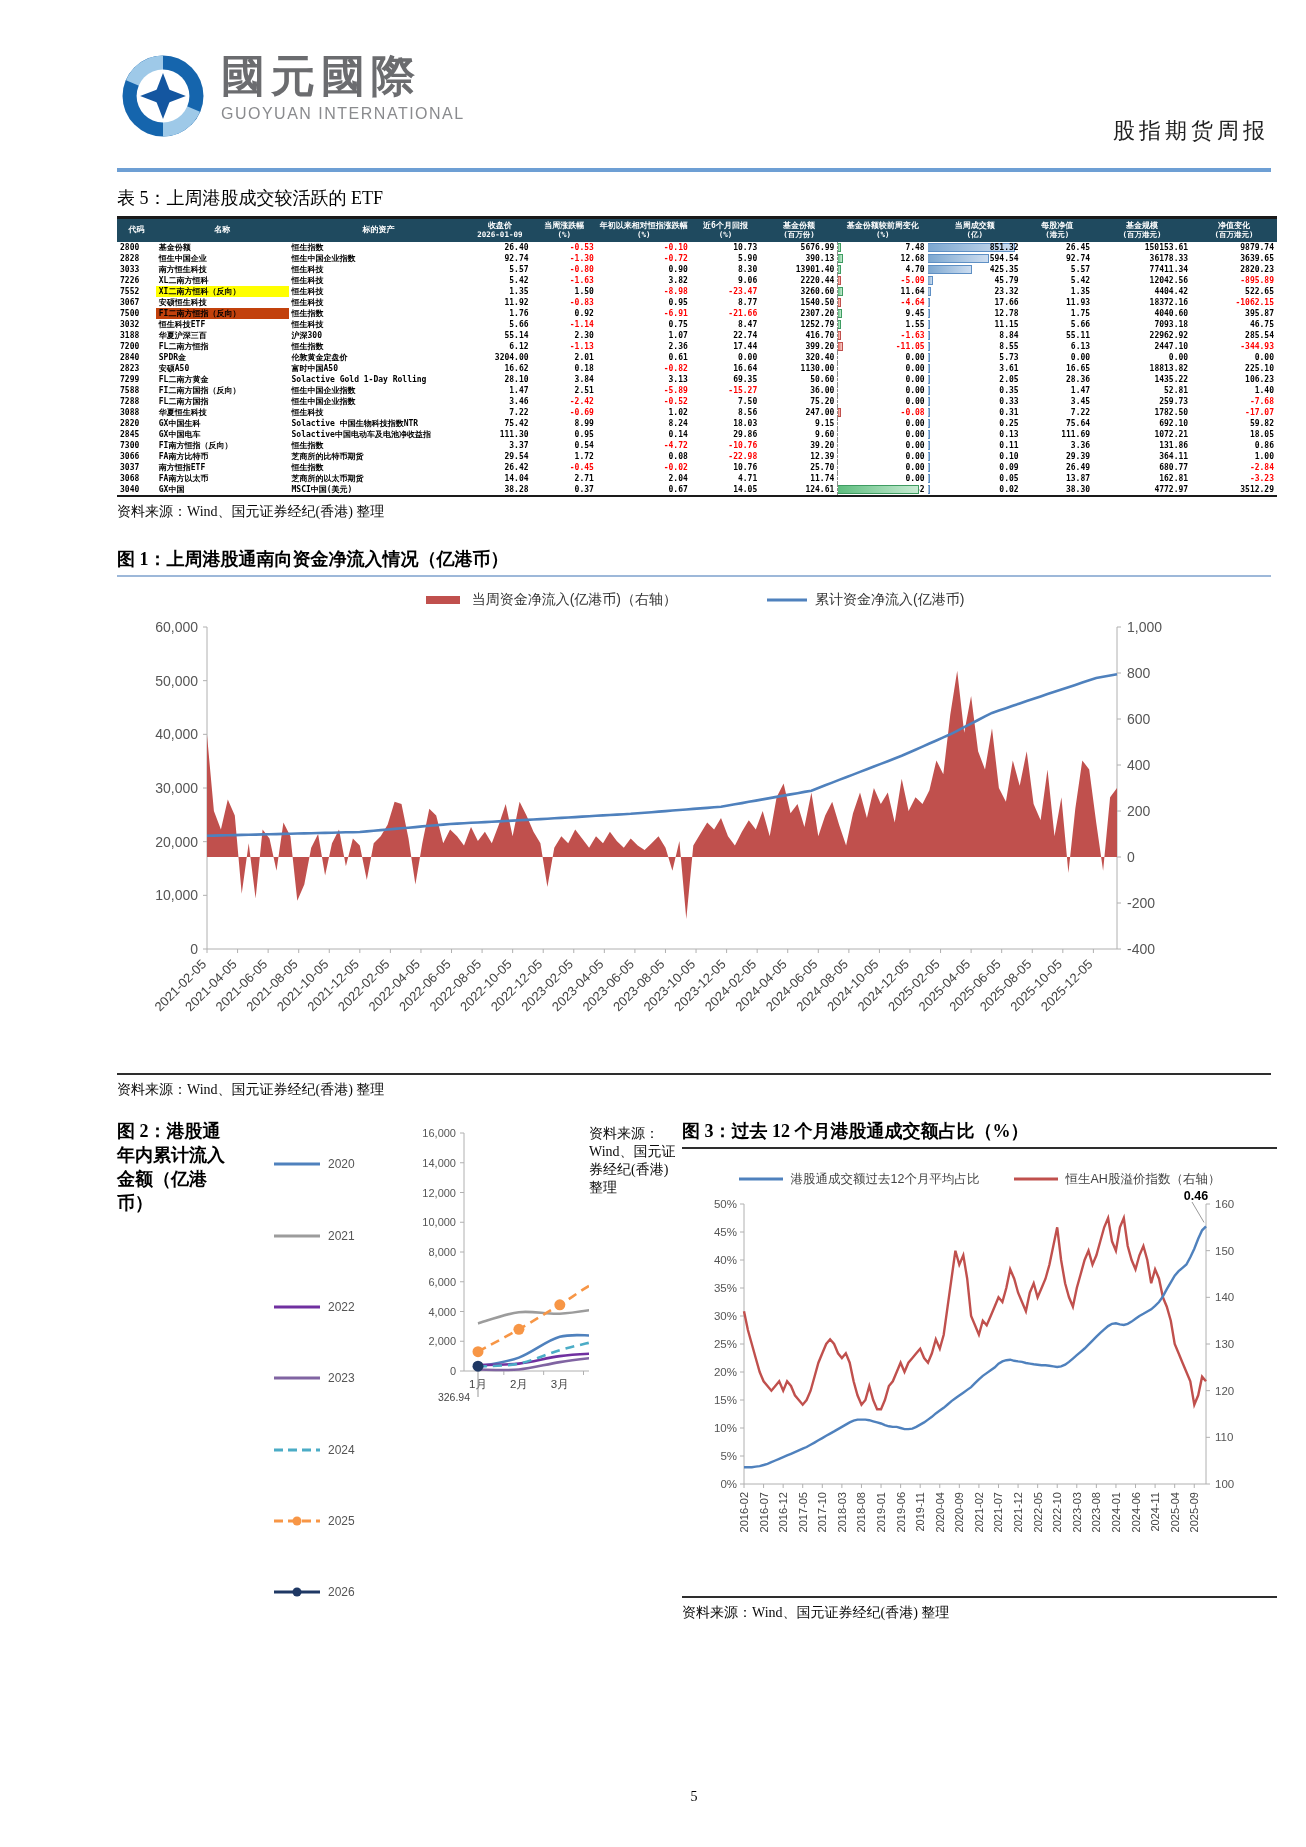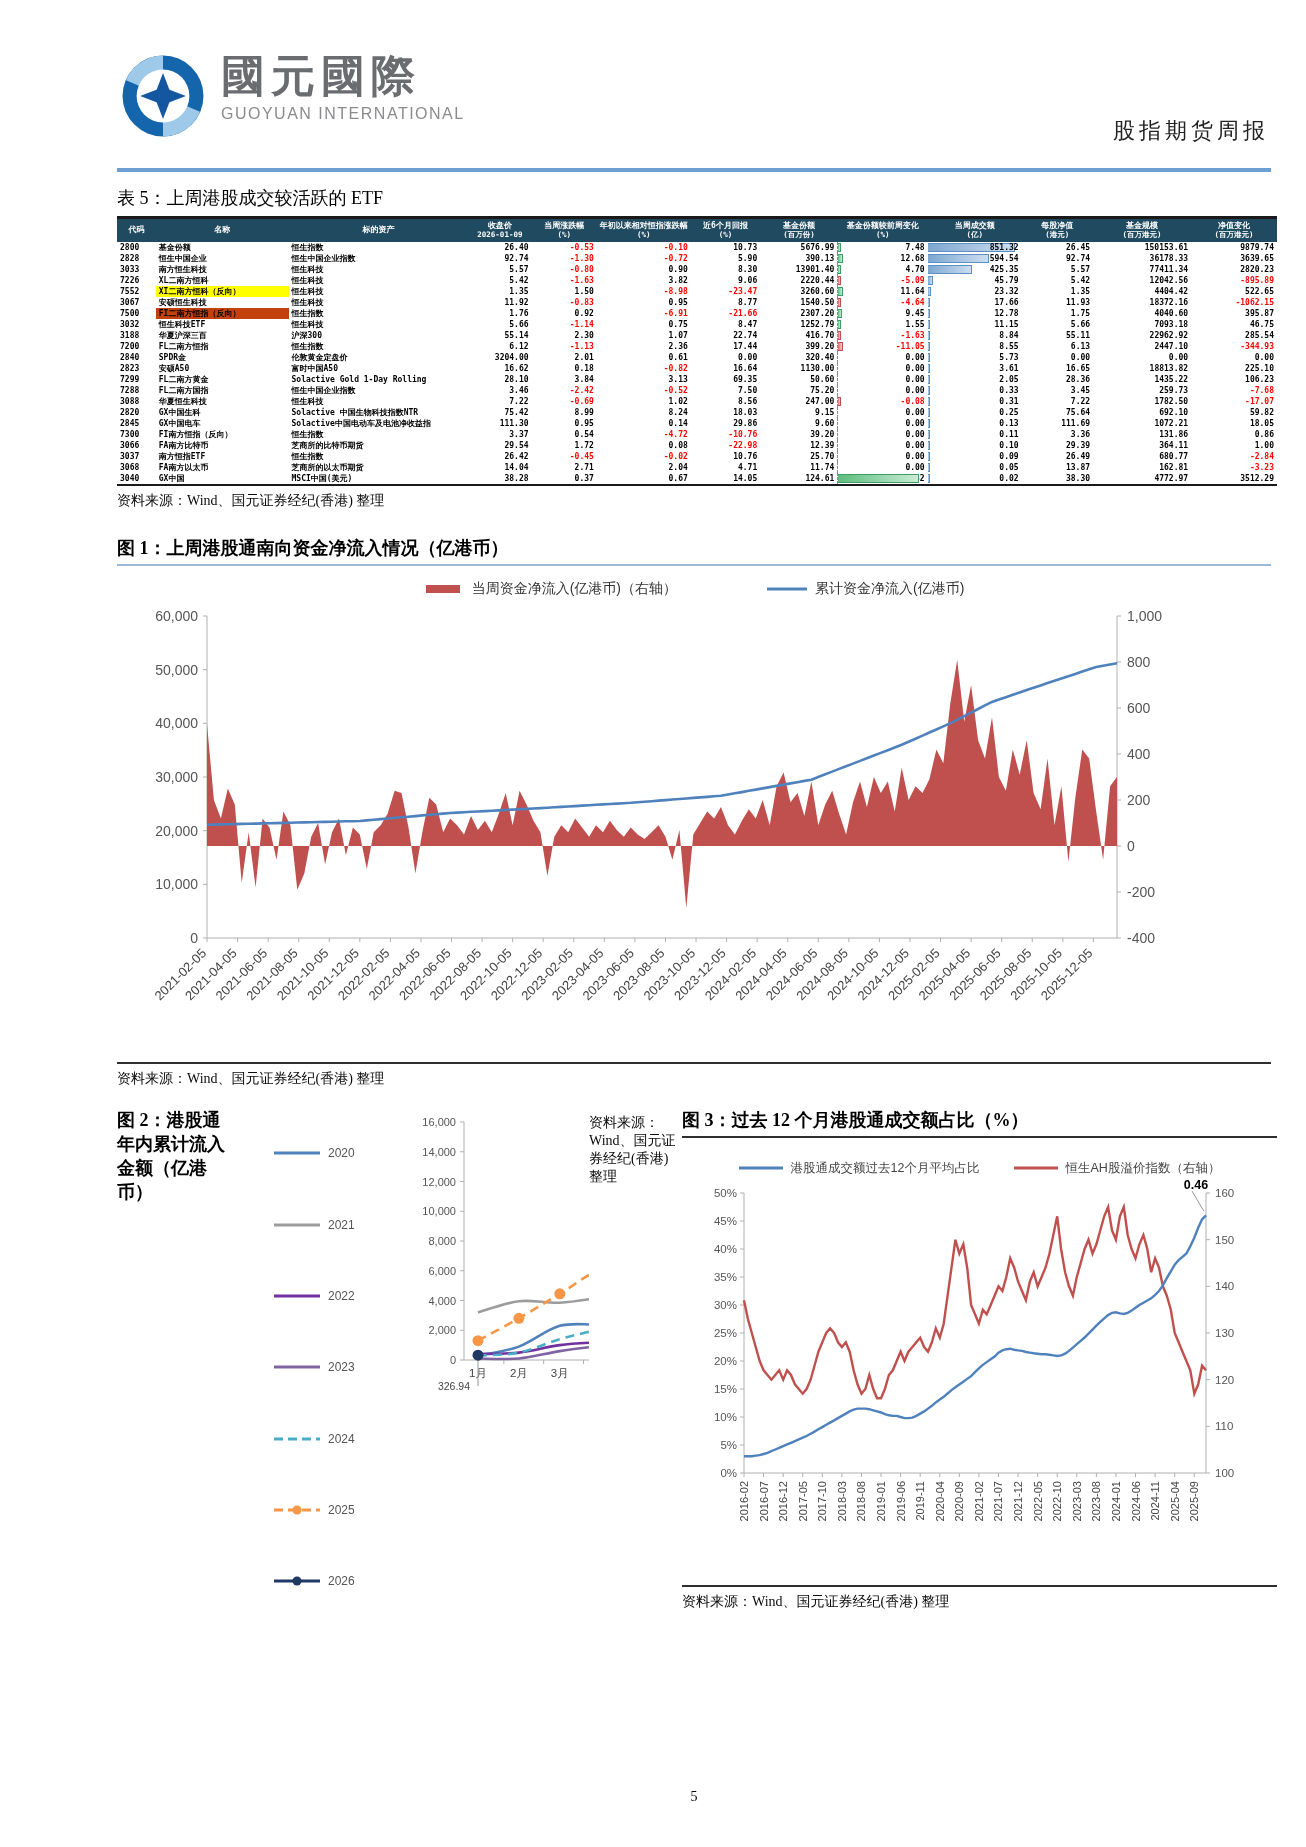--- a/index.html
+++ b/index.html
@@ -342,20 +342,35 @@
             <td class="num">28.10</td>
             <td class="num">3.84</td>
             <td class="num">3.13</td>
             <td class="num">69.35</td>
             <td class="num">50.60</td>
             <td class="num sharechg">0.00</td>
             <td class="num turn"><span class="tbar" style="width: 1.5px;"></span><span class="cellval">2.05</span></td>
             <td class="num">28.36</td>
             <td class="num">1435.22</td>
             <td class="num">106.23</td>
+          </tr>
+          <tr>
+            <td class="txt">7588</td>
+            <td class="txt">FI二南方国指（反向）</td>
+            <td class="txt">恒生中国企业指数</td>
+            <td class="num">1.47</td>
+            <td class="num">2.51</td>
+            <td class="num neg">-5.89</td>
+            <td class="num neg">-15.27</td>
+            <td class="num">36.00</td>
+            <td class="num sharechg">0.00</td>
+            <td class="num turn"><span class="tbar" style="width: 1.5px;"></span><span class="cellval">0.35</span></td>
+            <td class="num">1.47</td>
+            <td class="num">52.81</td>
+            <td class="num">1.40</td>
           </tr>
           <tr>
             <td class="txt">7288</td>
             <td class="txt">FL二南方国指</td>
             <td class="txt">恒生中国企业指数</td>
             <td class="num">3.46</td>
             <td class="num neg">-2.42</td>
             <td class="num neg">-0.52</td>
             <td class="num">7.50</td>
             <td class="num">75.20</td>

